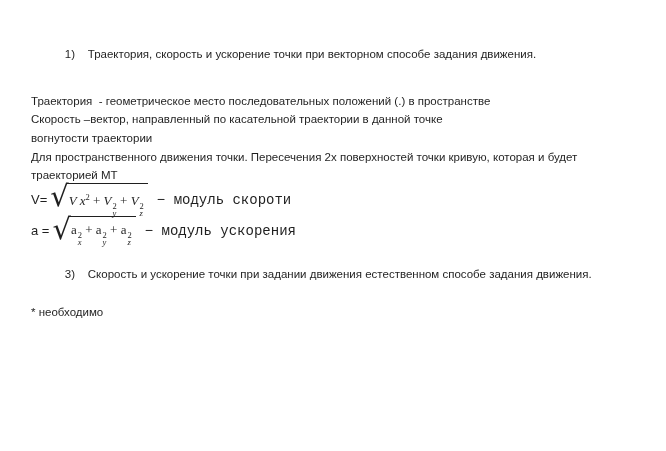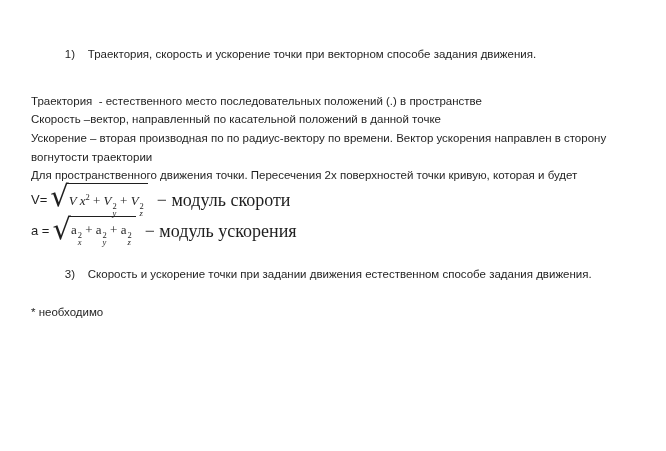--- a/index.html
+++ b/index.html
@@ -30,38 +30,38 @@
   .mi{font-style:italic;}
   .sqrt{display:inline-flex;align-items:flex-start;margin:0 3px 0 3px;}
   .rad{font-family:"DejaVu Sans",sans-serif;font-size:29px;line-height:27px;margin-right:-2px;font-style:normal;}
   .radicand{border-top:1.3px solid #1f1f1f;padding:4px 4px 0 2px;white-space:pre;}
   .sup{font-size:8.5px;vertical-align:5px;}
   .stack{
     display:inline-flex;flex-direction:column;align-items:flex-start;
     font-size:8.5px;line-height:7.5px;vertical-align:-4px;margin-left:1px;
   }
   .stack .st-sub{font-style:italic;}
-  .suffix{margin-left:6px;font-size:18px;}
+  .suffix{margin-left:6px;font-size:14px;font-family:Liberation Mono, monospace;}
 </style>
 </head>
 <body>
 
 <div class="doc">
 
   <div class="line item after-gap">
     <span class="num">1)</span><span>Траектория, скорость и ускорение точки при векторном способе задания движения.</span>
   </div>
 
-  <div class="line">Траектория  - естественного место последовательных положений (.) в пространстве</div>
-  <div class="line">Скорость –вектор, направленный по касательной положений в данной точке</div>
-  <div class="line">Ускорение – вторая производная по по радиус-вектору по времени. Вектор ускорения направлен в сторону</div>
+  <div class="line">Траектория  - геометрическое место последовательных положений (.) в пространстве</div>
+  <div class="line">Скорость –вектор, направленный по касательной траектории в данной точке</div>
   <div class="line">вогнутости траектории</div>
 
 
   <div class="line">Для пространственного движения точки. Пересечения 2х поверхностей точки кривую, которая и будет</div>
+  <div class="line">траекторией МТ</div>
 
   <div class="formula">
     <span class="lhs">V=</span>
     <span class="sqrt">
       <span class="rad">√</span>
       <span class="radicand"><span class="mi">V x</span><span class="sup">2</span><span> + </span><span class="mi">V</span><span class="stack"><span>2</span><span class="st-sub">y</span></span><span> + </span><span class="mi">V</span><span class="stack"><span>2</span><span class="st-sub">z</span></span></span>
     </span>
     <span class="suffix">− модуль скороти</span>
   </div>
 

